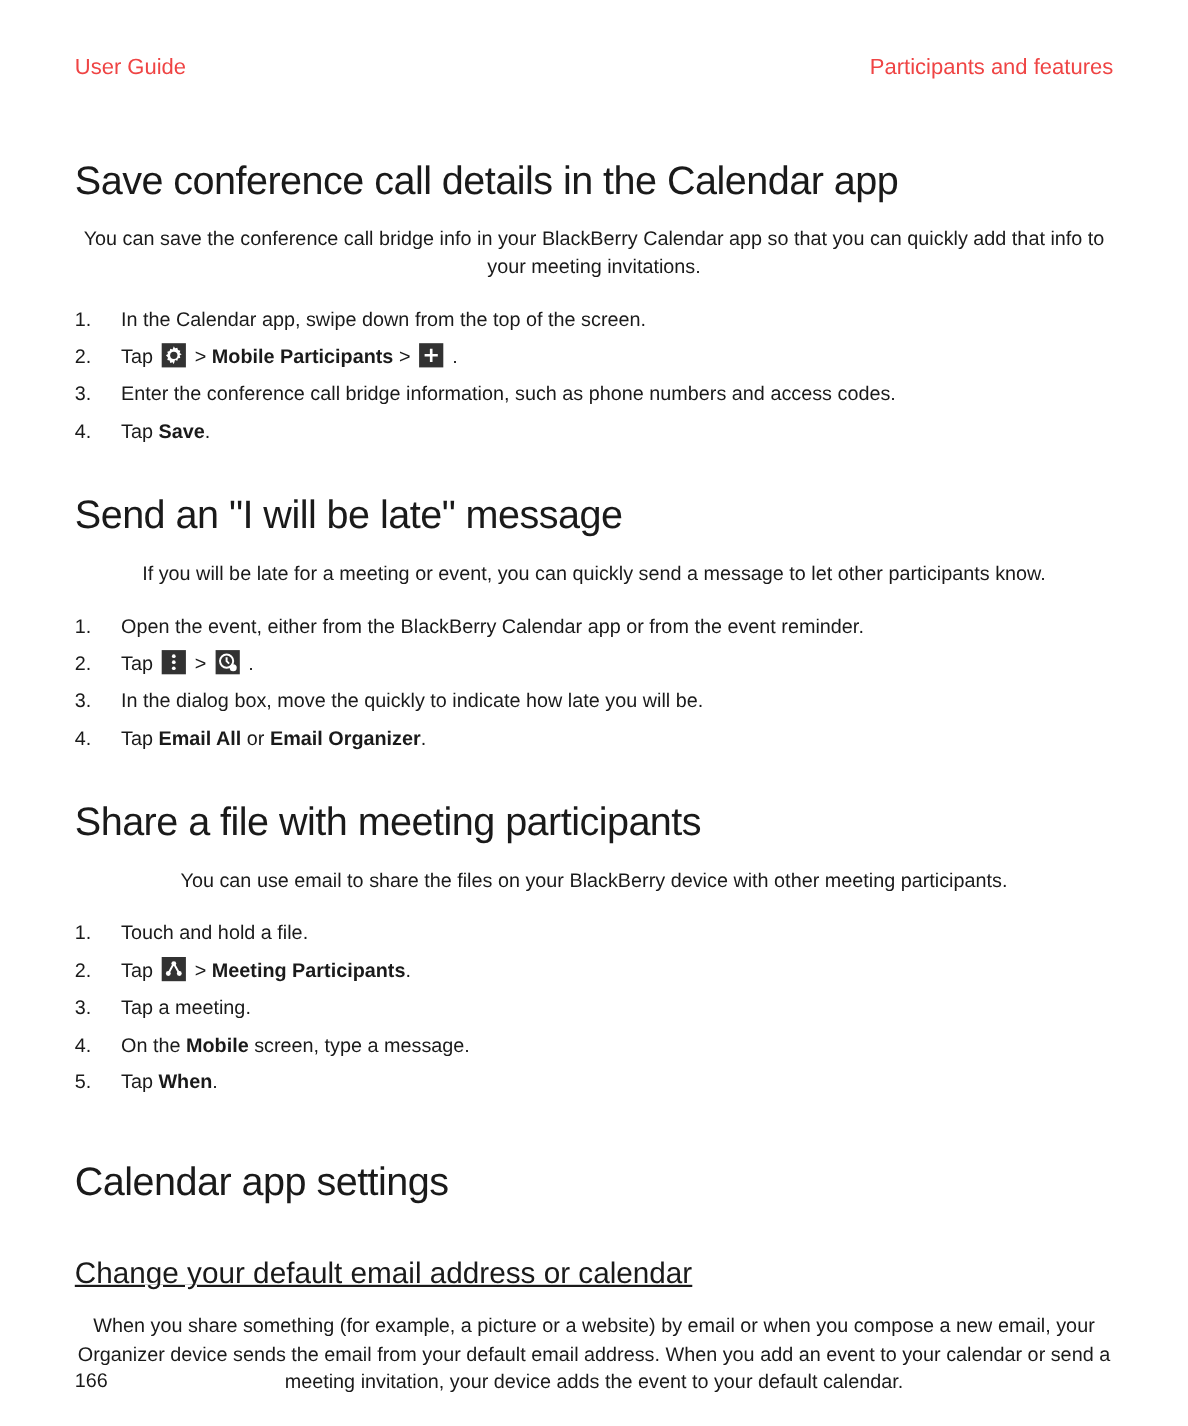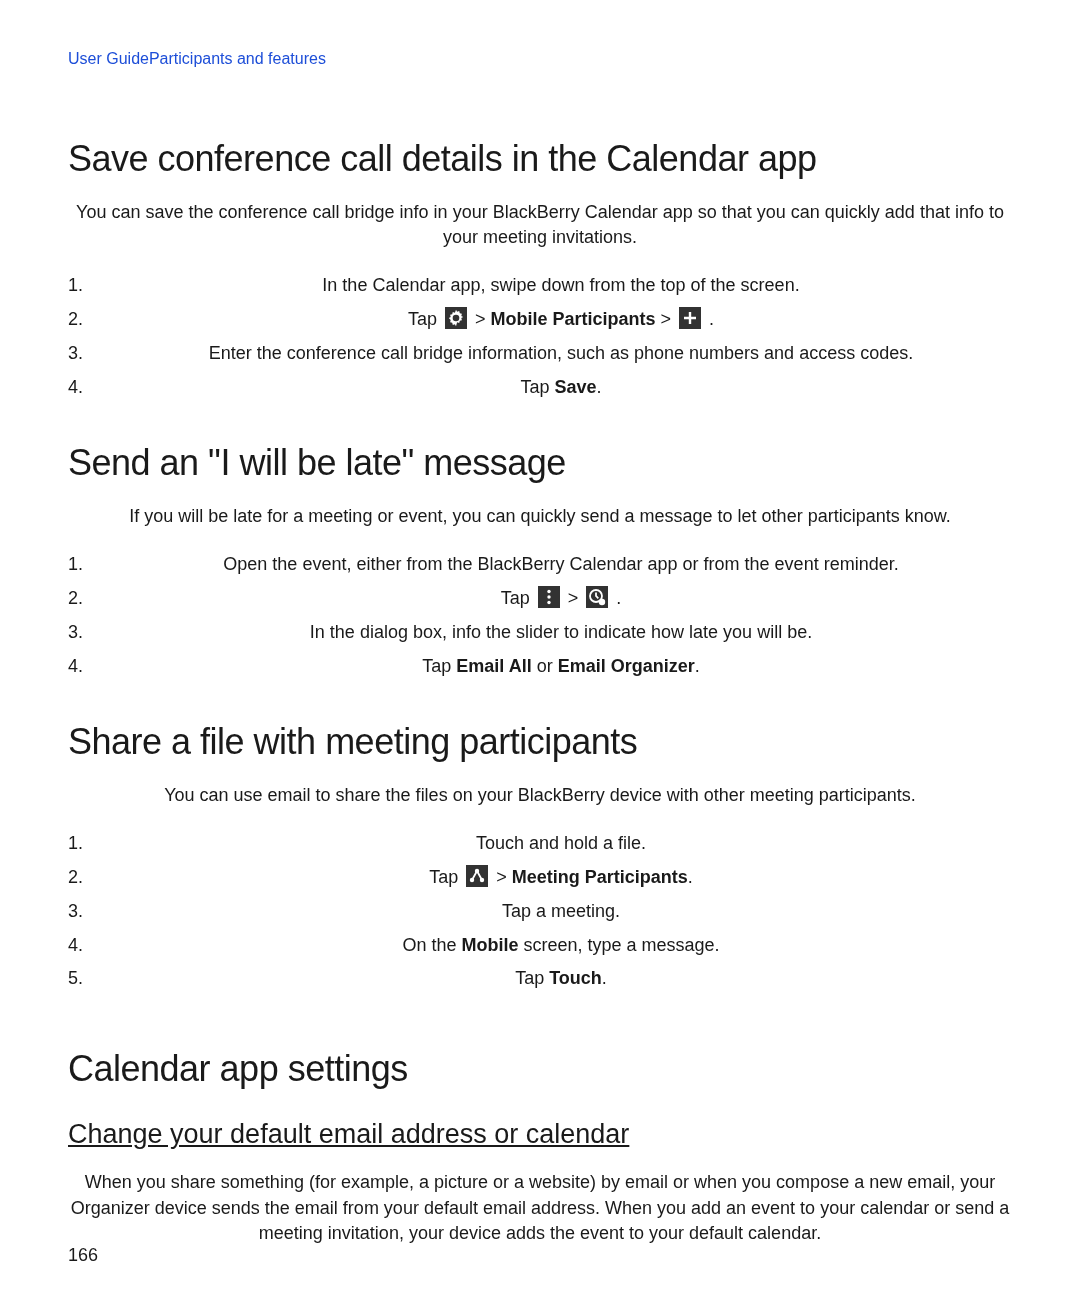--- a/index.html
+++ b/index.html
@@ -7,51 +7,51 @@
   body {
     font-family: "Helvetica Neue", Helvetica, Arial, sans-serif;
     color: #1a1a1a;
     background: #fff;
     padding: 50px 68px 40px 68px;
     position: relative;
     font-weight: 300;
   }
   .top-row {
     display: flex;
-    font-size: 16px;
-    color: #1d4ed8;
+    justify-content: space-between;
+    font-size: 20px;
+    color: #ef4444;
     margin-bottom: 70px;
   }
   h1 {
     font-size: 36px;
     font-weight: 300;
     margin-top: 40px;
     margin-bottom: 20px;
     letter-spacing: -0.5px;
   }
   h1.first { margin-top: 0; }
-  h1.settings { margin-top: 55px; margin-bottom: 29px; }
+  h1.settings { margin-top: 55px; margin-bottom: 47px; }
   h2 {
     font-size: 27px;
     font-weight: 400;
     margin-top: 10px;
     margin-bottom: 20px;
     text-decoration: underline;
   }
   p.intro {
     font-size: 18px;
     line-height: 1.4;
     margin-bottom: 22px;
     text-align: center;
   }
   ol {
     list-style: none;
     counter-reset: step;
     margin-bottom: 20px;
-    text-align: center;
   }
   ol li {
     counter-increment: step;
     position: relative;
     padding-left: 42px;
     font-size: 18px;
     line-height: 1.55;
     margin-bottom: 6px;
   }
   ol li::before {
@@ -138,21 +138,21 @@
       <svg viewBox="0 0 22 22">
           <g fill="none" stroke="#fff" stroke-width="1.8">
             <circle cx="10" cy="10" r="6"></circle>
             <path d="M10 6.5V10l2.3 2.3"></path>
           </g>
           <circle cx="16" cy="16" r="3.2" fill="#fff"></circle>
         </svg>
     </span>
     <span> .</span>
   </li>
-  <li>In the dialog box, info the slider to indicate how late you will be.</li>
+  <li>In the dialog box, move the quickly to indicate how late you will be.</li>
   <li>
     <span>Tap </span><b>Email All</b><span> or </span><b>Email Organizer</b><span>.</span>
   </li>
 </ol>
 
 <h1>Share a file with meeting participants</h1>
 <p class="intro">You can use email to share the files on your BlackBerry device with other meeting participants.</p>
 <ol>
   <li>Touch and hold a file.</li>
   <li>
@@ -168,21 +168,21 @@
         </svg>
     </span>
     <span> &gt; </span>
     <b>Meeting Participants</b><span>.</span>
   </li>
   <li>Tap a meeting.</li>
   <li>
     <span>On the </span><b>Mobile</b><span> screen, type a message.</span>
   </li>
   <li>
-    <span>Tap </span><b>Touch</b><span>.</span>
+    <span>Tap </span><b>When</b><span>.</span>
   </li>
 </ol>
 
 <h1 class="settings">Calendar app settings</h1>
 <h2>Change your default email address or calendar</h2>
 <p class="intro">When you share something (for example, a picture or a website) by email or when you compose a new email, your Organizer device sends the email from your default email address. When you add an event to your calendar or send a meeting invitation, your device adds the event to your default calendar.</p>
 
 <div class="page-num">166</div>
 
 </body></html>

